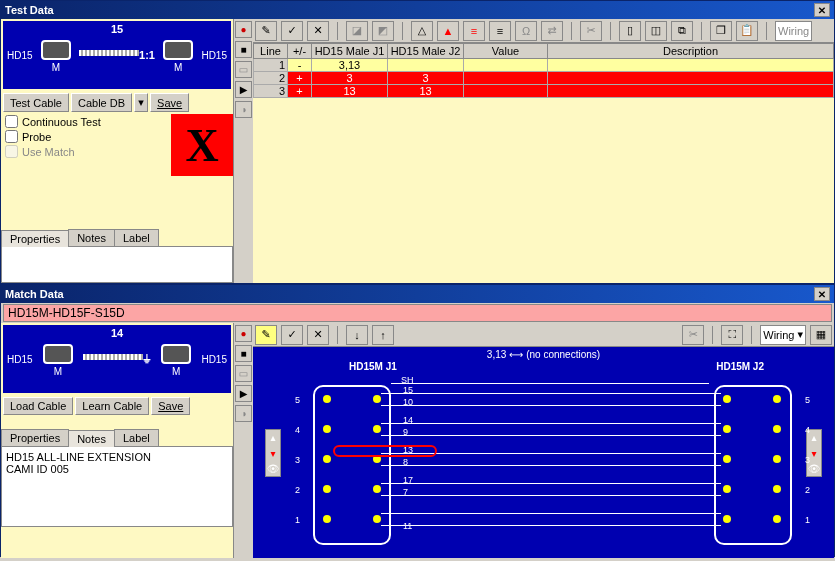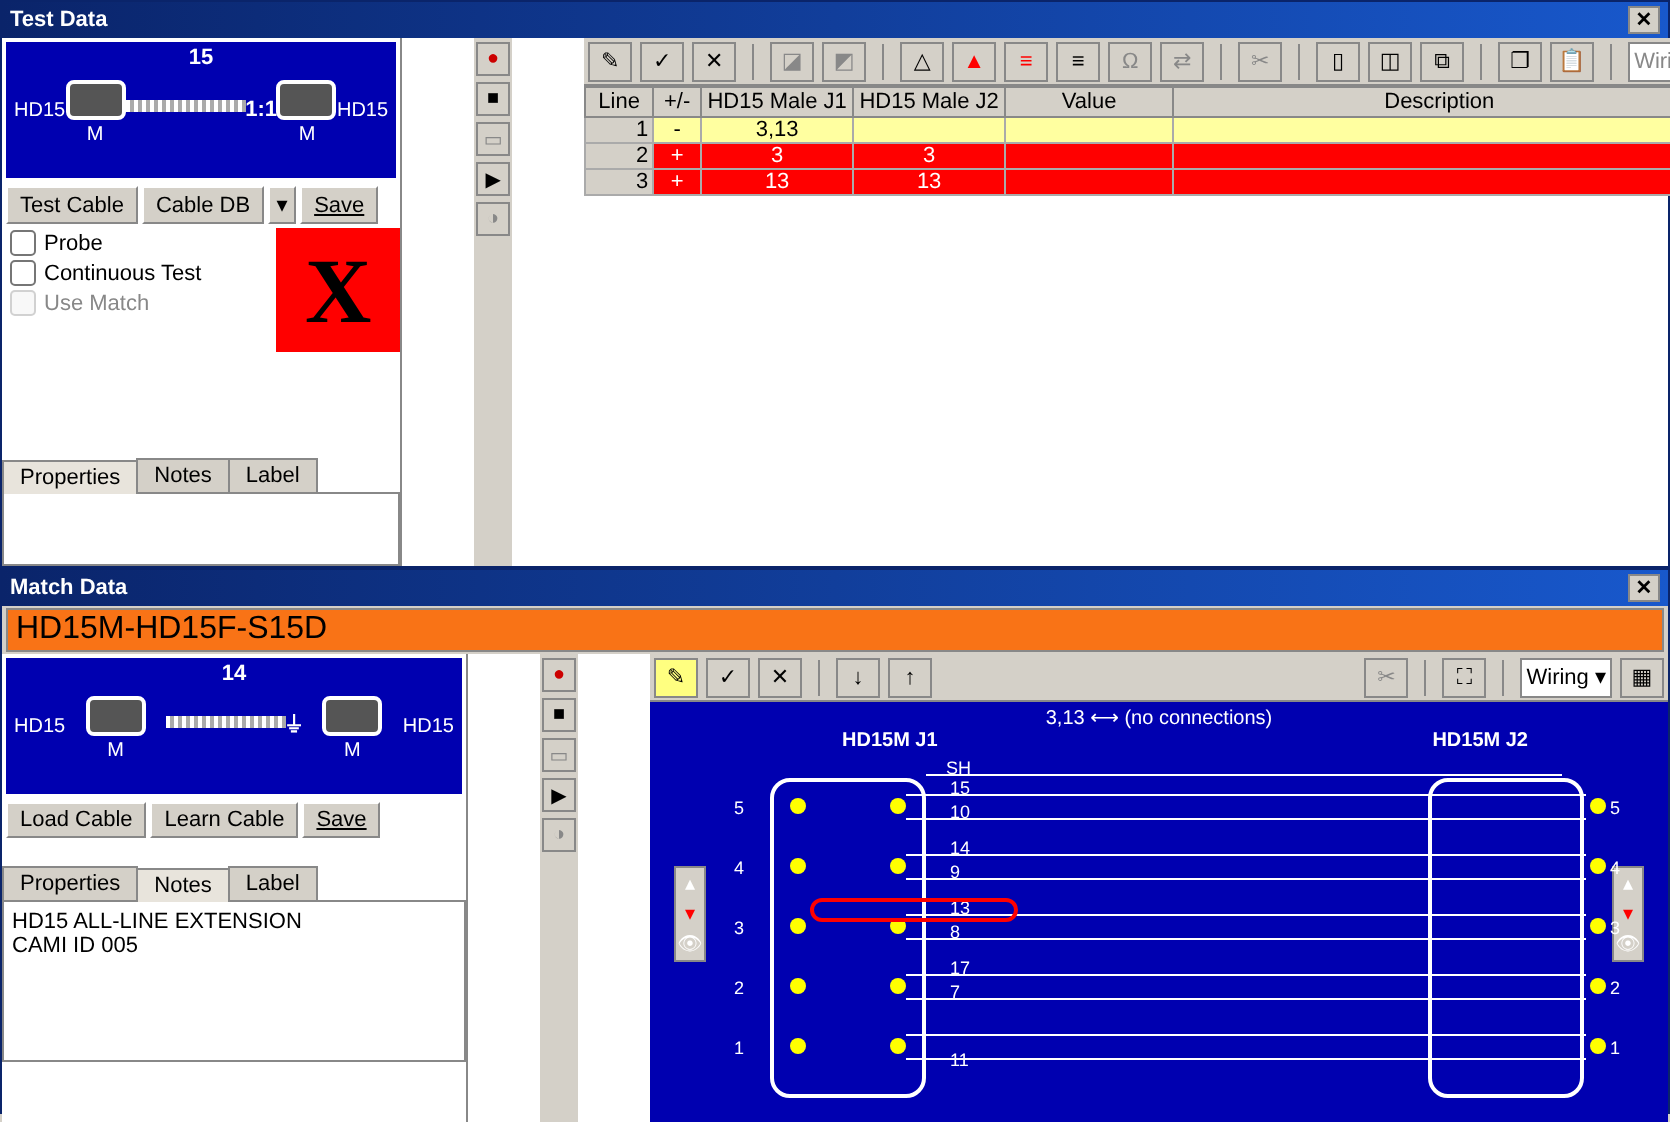--- a/index.html
+++ b/index.html
@@ -1,20 +1,20 @@
 <!DOCTYPE html>
 <html><head>
 <meta charset="utf-8">
 <style>
   * { box-sizing: border-box; margin: 0; padding: 0; }
   body { font-family: "Tahoma", sans-serif; font-size: 11px; background: #d4d0c8; width: 835px; height: 561px; overflow: hidden; }
   .window { border: 1px solid #0a246a; margin: 0; }
   .titlebar { background: linear-gradient(to right, #0a246a, #1858cc); color: #fff; font-weight: bold; padding: 2px 4px; display: flex; justify-content: space-between; align-items: center; height: 18px; }
   .titlebar .close-x { background: #d4d0c8; color: #000; border: 1px solid #888; width: 16px; height: 14px; font-size: 10px; display: flex; align-items: center; justify-content: center; cursor: pointer; }
-  .window-body { background: #ffffff; display: flex; gap: 36px; }
+  .window-body { background: #fef9c3; display: flex; }
   .left-pane { width: 233px; border-right: 1px solid #888; display: flex; flex-direction: column; }
   .connector-display { background: #0000b0; color: #fff; display: flex; flex-direction: column; align-items: center; justify-content: center; height: 68px; margin: 2px; position: relative; }
   .connector-display .top-label { font-size: 11px; font-weight: bold; position: absolute; top: 2px; }
   .connector-display .row { display: flex; align-items: center; justify-content: space-between; width: 100%; padding: 0 4px; }
   .connector-display .conn { display: flex; flex-direction: column; align-items: center; font-size: 10px; }
   .connector-display .conn-shape { width: 30px; height: 20px; background: #555; border: 2px solid #fff; border-radius: 4px; margin: 2px 0; }
   .connector-display .center-col { display: flex; flex-direction: row; align-items: center; font-size: 11px; font-weight: bold; }
   .connector-display .wire { width: 60px; height: 6px; background: repeating-linear-gradient(90deg,#fff,#fff 2px,#aaa 2px,#aaa 4px); margin-bottom: 4px; }
   .btn-row { display: flex; gap: 2px; padding: 2px; }
   .classic-btn { background: #d4d0c8; border: 1px solid #888; border-top-color:#fff; border-left-color:#fff; padding: 2px 6px; font-size: 11px; cursor: pointer; }
@@ -30,21 +30,21 @@
   .right-pane { flex: 1; display: flex; flex-direction: column; }
   .toolbar { display: flex; align-items: center; gap: 4px; padding: 2px; border-bottom: 1px solid #888; background: #d4d0c8; height: 24px; }
   .tb-btn { width: 22px; height: 20px; border: 1px solid #888; background: #d4d0c8; font-size: 11px; display: flex; align-items: center; justify-content: center; cursor: pointer; }
   .tb-sep { width: 1px; height: 18px; background: #888; margin: 0 4px; }
   .tb-drop { height: 20px; border: 1px solid #888; background: #fff; font-size: 11px; padding: 0 2px; display:flex; align-items:center; }
   table.data { border-collapse: collapse; font-size: 11px; width: 100%; background: #d4d0c8; }
   table.data th { background: #d4d0c8; border: 1px solid #888; padding: 1px 2px; font-weight: normal; }
   table.data td { border: 1px solid #aaa; padding: 0 2px; text-align: center; }
   tr.yellow-row td { background: #ffffa0; }
   tr.red-row td { background: #ff0000; color: #fff; }
-  .subtitle-bar { background: #f97316; border: 1px solid #888; padding: 1px 4px; font-size: 16px; margin: 1px 2px; }
+  .subtitle-bar { background: #fca5a5; border: 1px solid #888; padding: 1px 4px; font-size: 12px; margin: 1px 2px; }
   .schematic { background: #0000b0; color: #fff; flex: 1; position: relative; font-size: 10px; overflow: hidden; }
   .schematic .msg { position: absolute; top: 2px; left: 50%; transform: translateX(-50%); color: #fff; }
   .schematic .conn-label { position: absolute; top: 14px; font-weight: bold; }
   .schematic .conn-outline { position: absolute; border: 2px solid #fff; border-radius: 10px; }
   .schematic .pin { position: absolute; width: 8px; height: 8px; background: #ff0; border-radius: 50%; }
   .schematic .wire-line { position: absolute; height: 1px; background: #fff; }
   .schematic .pin-label { position: absolute; color: #fff; font-size: 9px; }
   .schematic .scroll-widget { position: absolute; width: 16px; height: 48px; background: #d4d0c8; border: 1px solid #888; display: flex; flex-direction: column; align-items: center; justify-content: space-between; padding: 2px 0; }
   .highlight-rect { position: absolute; border: 2px solid #f00; border-radius: 6px; }
 </style>
@@ -85,25 +85,25 @@
       <div class="btn-row">
         <button class="classic-btn">Test Cable</button>
         <button class="classic-btn">Cable DB</button>
         <button class="classic-btn" style="width:14px;padding:2px 0;">▾</button>
         <button class="classic-btn" style="text-decoration:underline;">Save</button>
       </div>
       <div style="display:flex;">
         <div style="flex:1;">
           <div class="chk-row">
               <input type="checkbox" style="">
-              <span>Probe</span>
+              <span>Continuous Test</span>
             </div>
           <div class="chk-row">
               <input type="checkbox" style="">
-              <span>Continuous Test</span>
+              <span>Probe</span>
             </div>
           <div class="chk-row disabled">
               <input type="checkbox" disabled="" style="">
               <span>Use Match</span>
             </div>
         </div>
         <div class="big-x">X</div>
       </div>
       <div style="flex:1;"></div>
       <div class="tabs">

